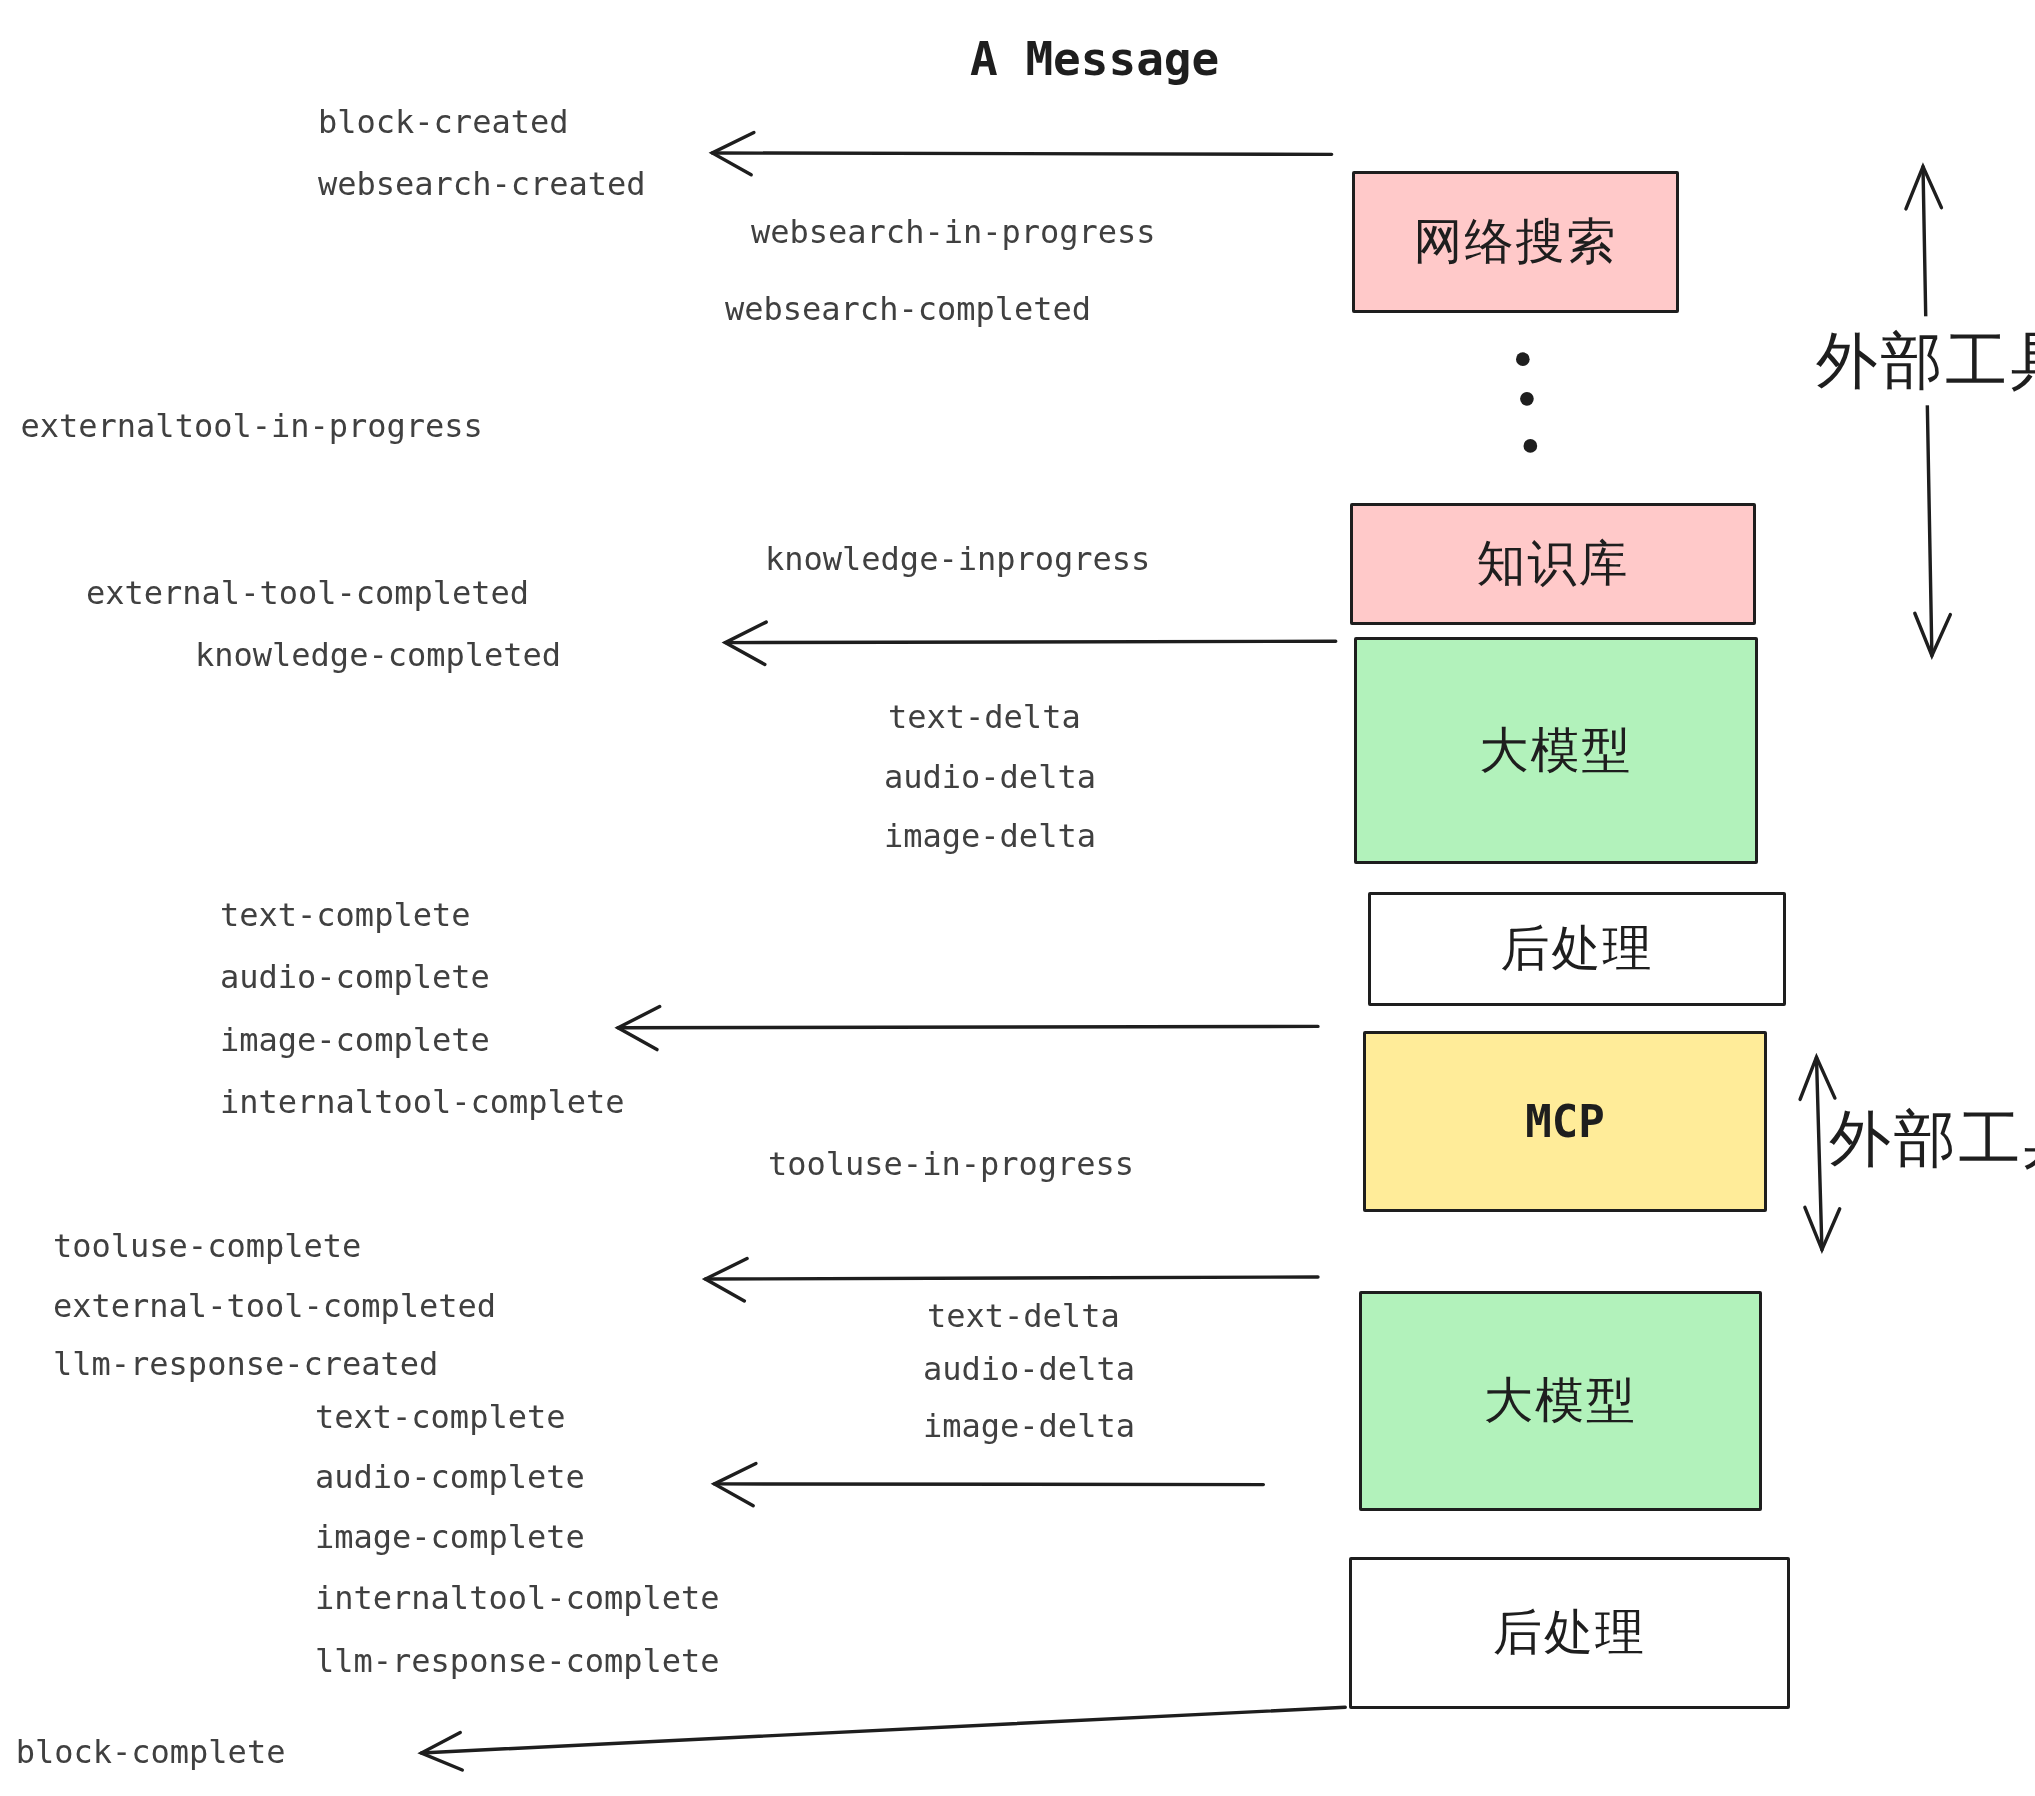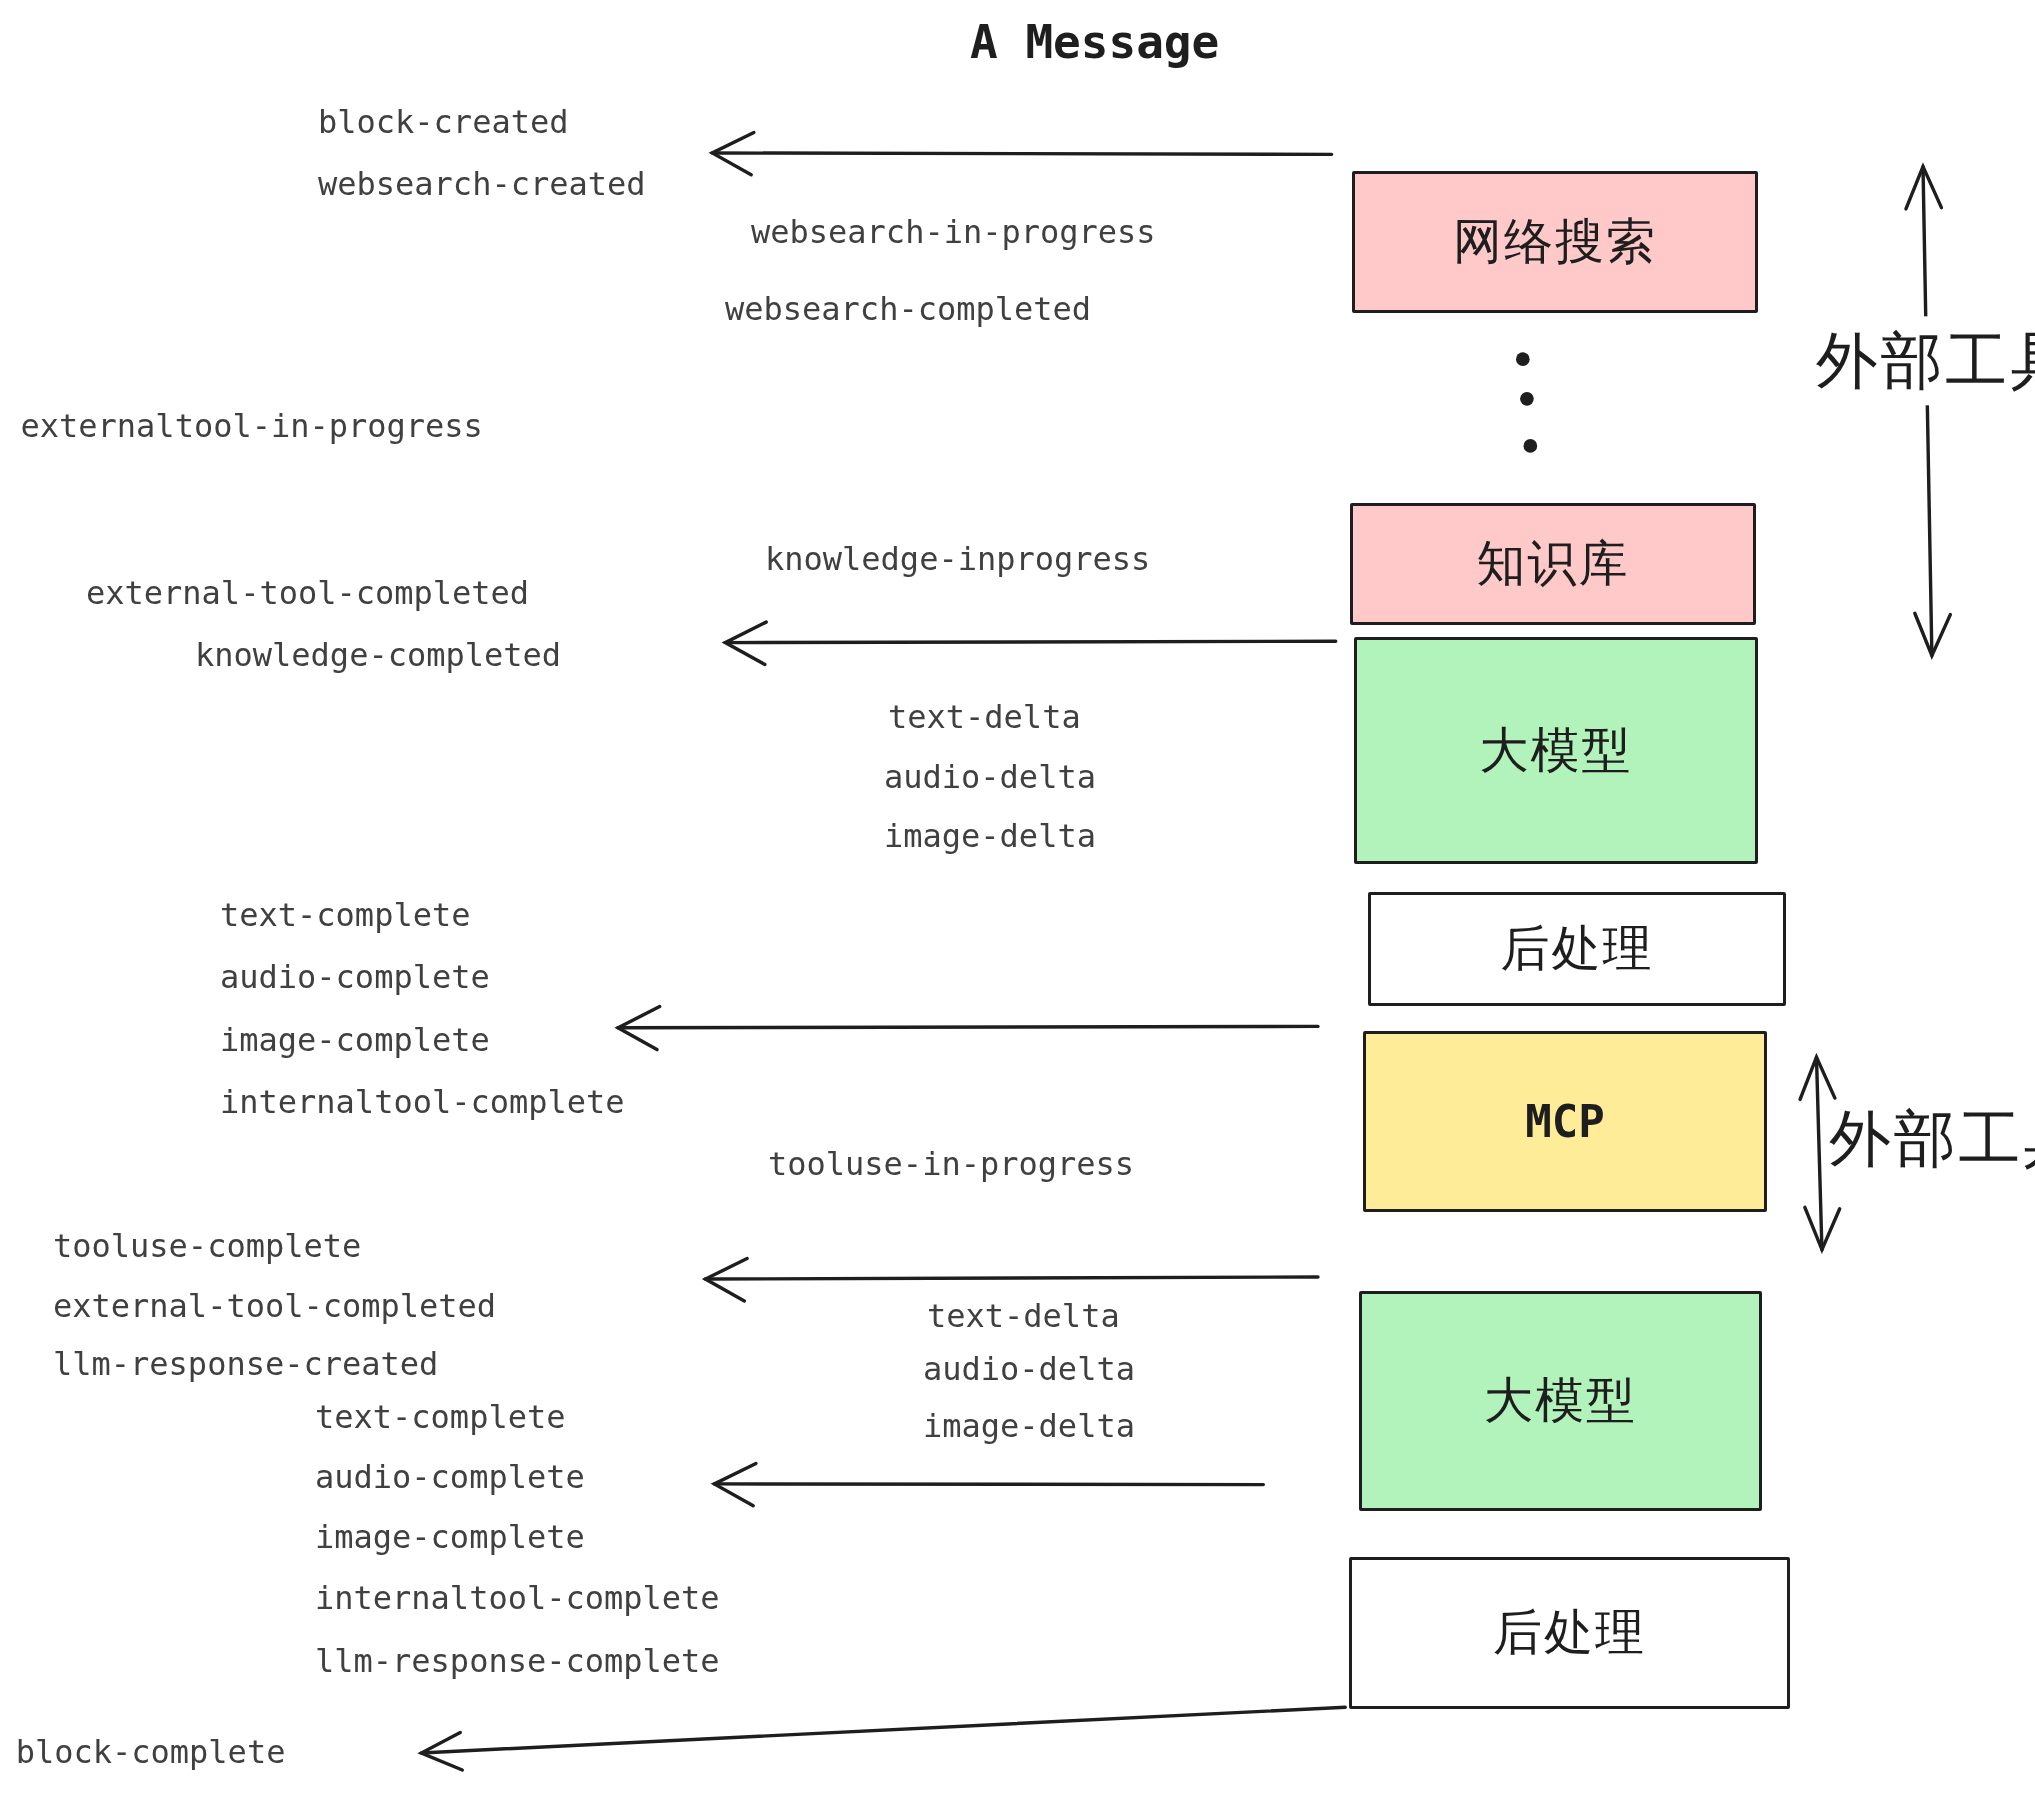--- a/index.html
+++ b/index.html
@@ -137,21 +137,21 @@
       </g>
     </g>
 
     <g fill="#1e1e1e">
       <circle cx="2230" cy="526" r="10"></circle>
       <circle cx="2236" cy="584" r="10"></circle>
       <circle cx="2241" cy="653" r="10"></circle>
     </g>
   </svg>
 
-  <div class="title" style="left:970px; top:42px;">A Message</div>
+  <div class="title" style="left:970px; top:59px;">A Message</div>
 
   <div class="evt" style="left:318px;  top:122px;">block-created</div>
   <div class="evt" style="left:318px;  top:184px;">websearch-created</div>
   <div class="evt" style="left:751px; top:232px;">websearch-in-progress</div>
   <div class="evt" style="left:725px; top:309px;">websearch-completed</div>
   <div class="evt" style="left:20.5px;   top:426px;">externaltool-in-progress</div>
   <div class="evt" style="left:765px; top:559px;">knowledge-inprogress</div>
   <div class="evt" style="left:86px;  top:593px;">external-tool-completed</div>
   <div class="evt" style="left:195px;  top:655px;">knowledge-completed</div>
   <div class="evt" style="left:888px; top:717px;">text-delta</div>
@@ -168,21 +168,21 @@
   <div class="evt" style="left:927px; top:1316px;">text-delta</div>
   <div class="evt" style="left:923px; top:1369px;">audio-delta</div>
   <div class="evt" style="left:923px; top:1426px;">image-delta</div>
   <div class="evt" style="left:315px;  top:1417px;">text-complete</div>
   <div class="evt" style="left:315px;  top:1477px;">audio-complete</div>
   <div class="evt" style="left:315px;  top:1537px;">image-complete</div>
   <div class="evt" style="left:315px;  top:1598px;">internaltool-complete</div>
   <div class="evt" style="left:315px;  top:1661px;">llm-response-complete</div>
   <div class="evt" style="left:15.7px;   top:1752px;">block-complete</div>
 
-  <div class="node fill-pink" style="left:1352px; top:171px;  width:406px; height:142px;">
+  <div class="node fill-pink" style="left:1352px; top:171px;  width:327px; height:142px;">
     <span class="cjk-label">网络搜索</span>
   </div>
   <div class="node fill-pink" style="left:1350px; top:503px;  width:406px; height:122px;text-align:right;">
     <span class="cjk-label">知识库</span>
   </div>
   <div class="node fill-green" style="left:1354px; top:637px;  width:404px; height:227px;">
     <span class="cjk-label">大模型</span>
   </div>
   <div class="node fill-white" style="left:1368px; top:892px; width:418px; height:114px;">
     <span class="cjk-label">后处理</span>

